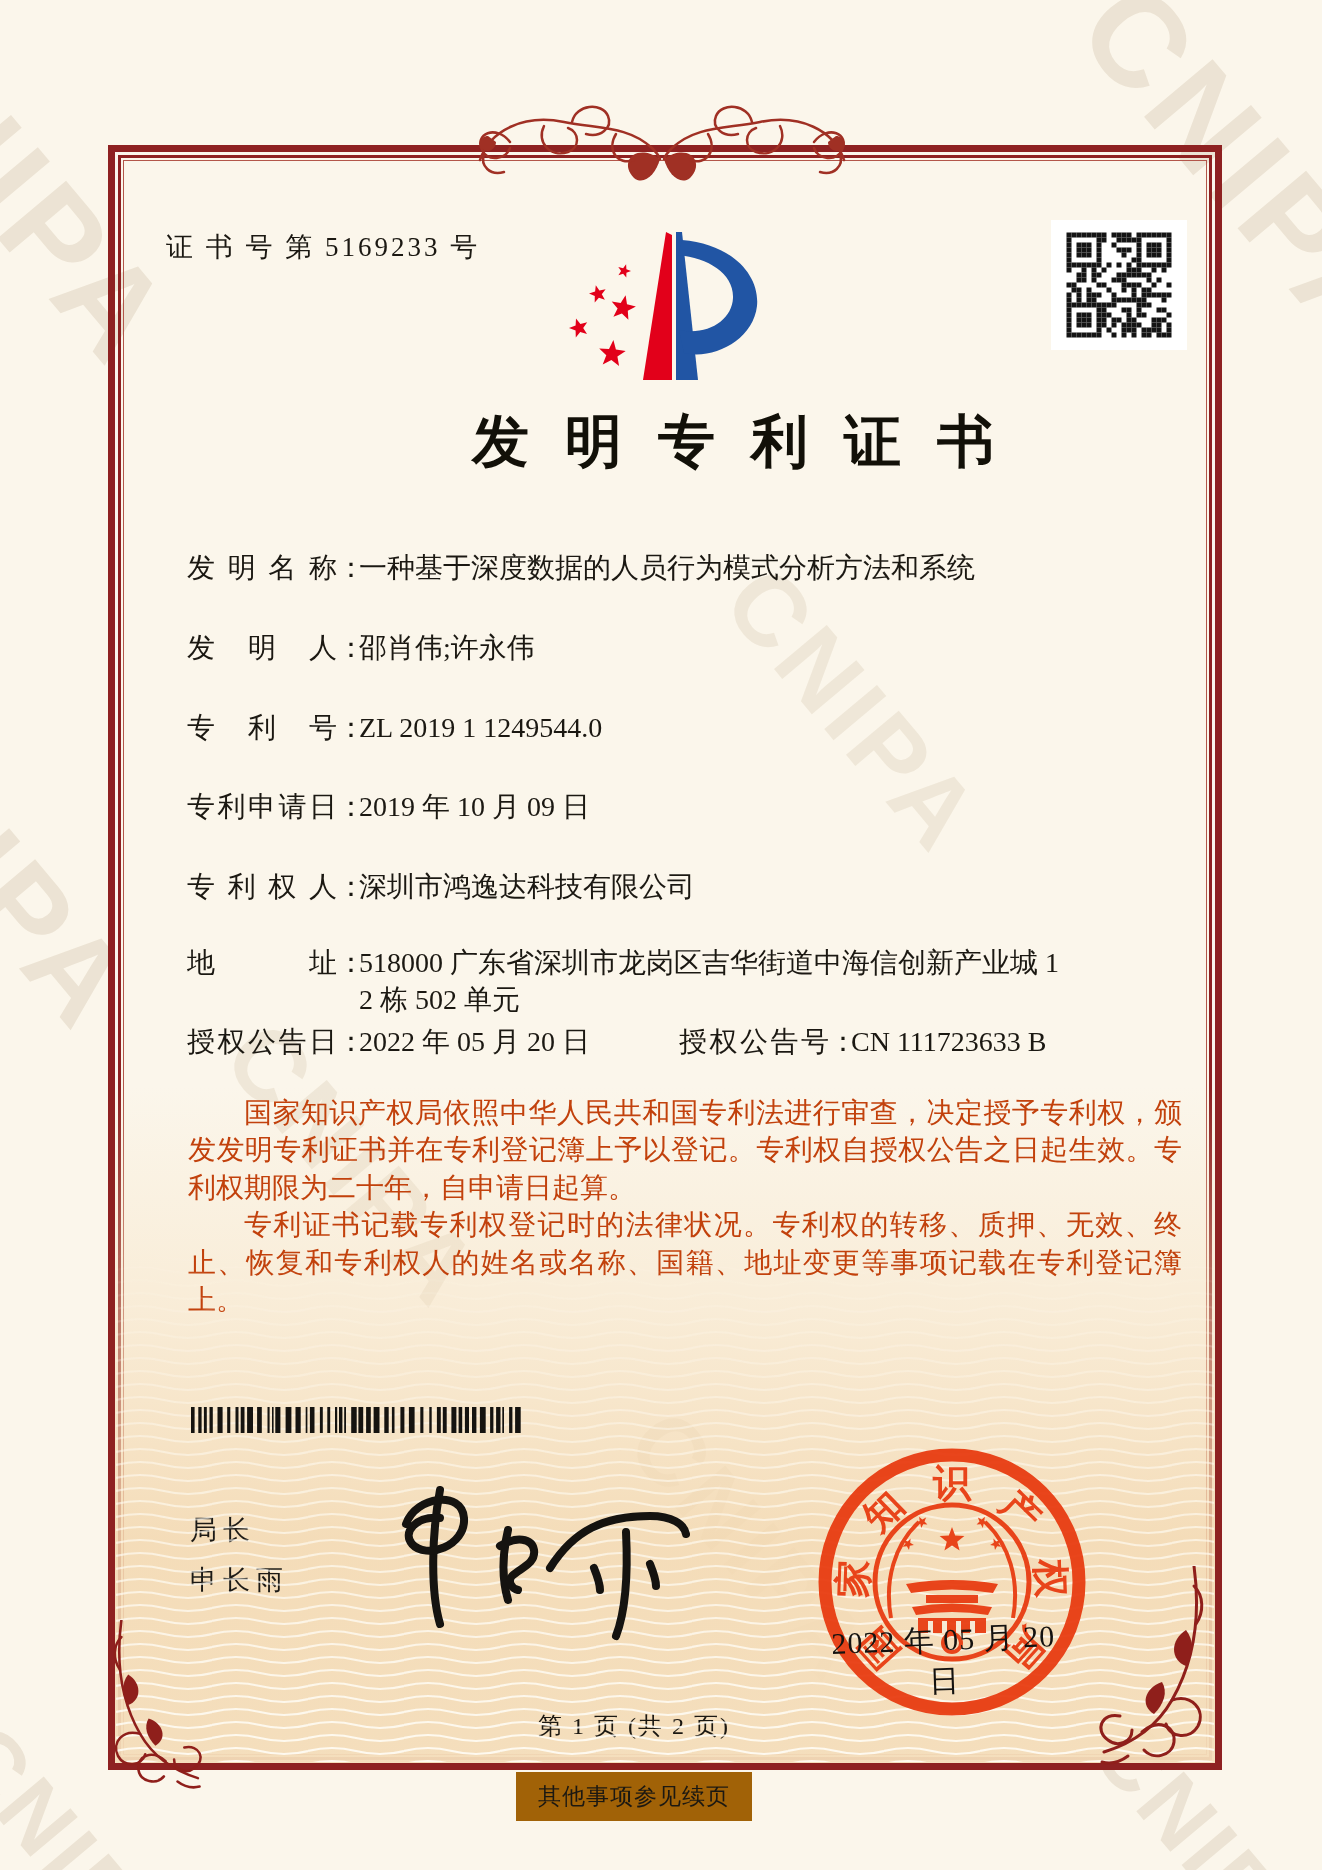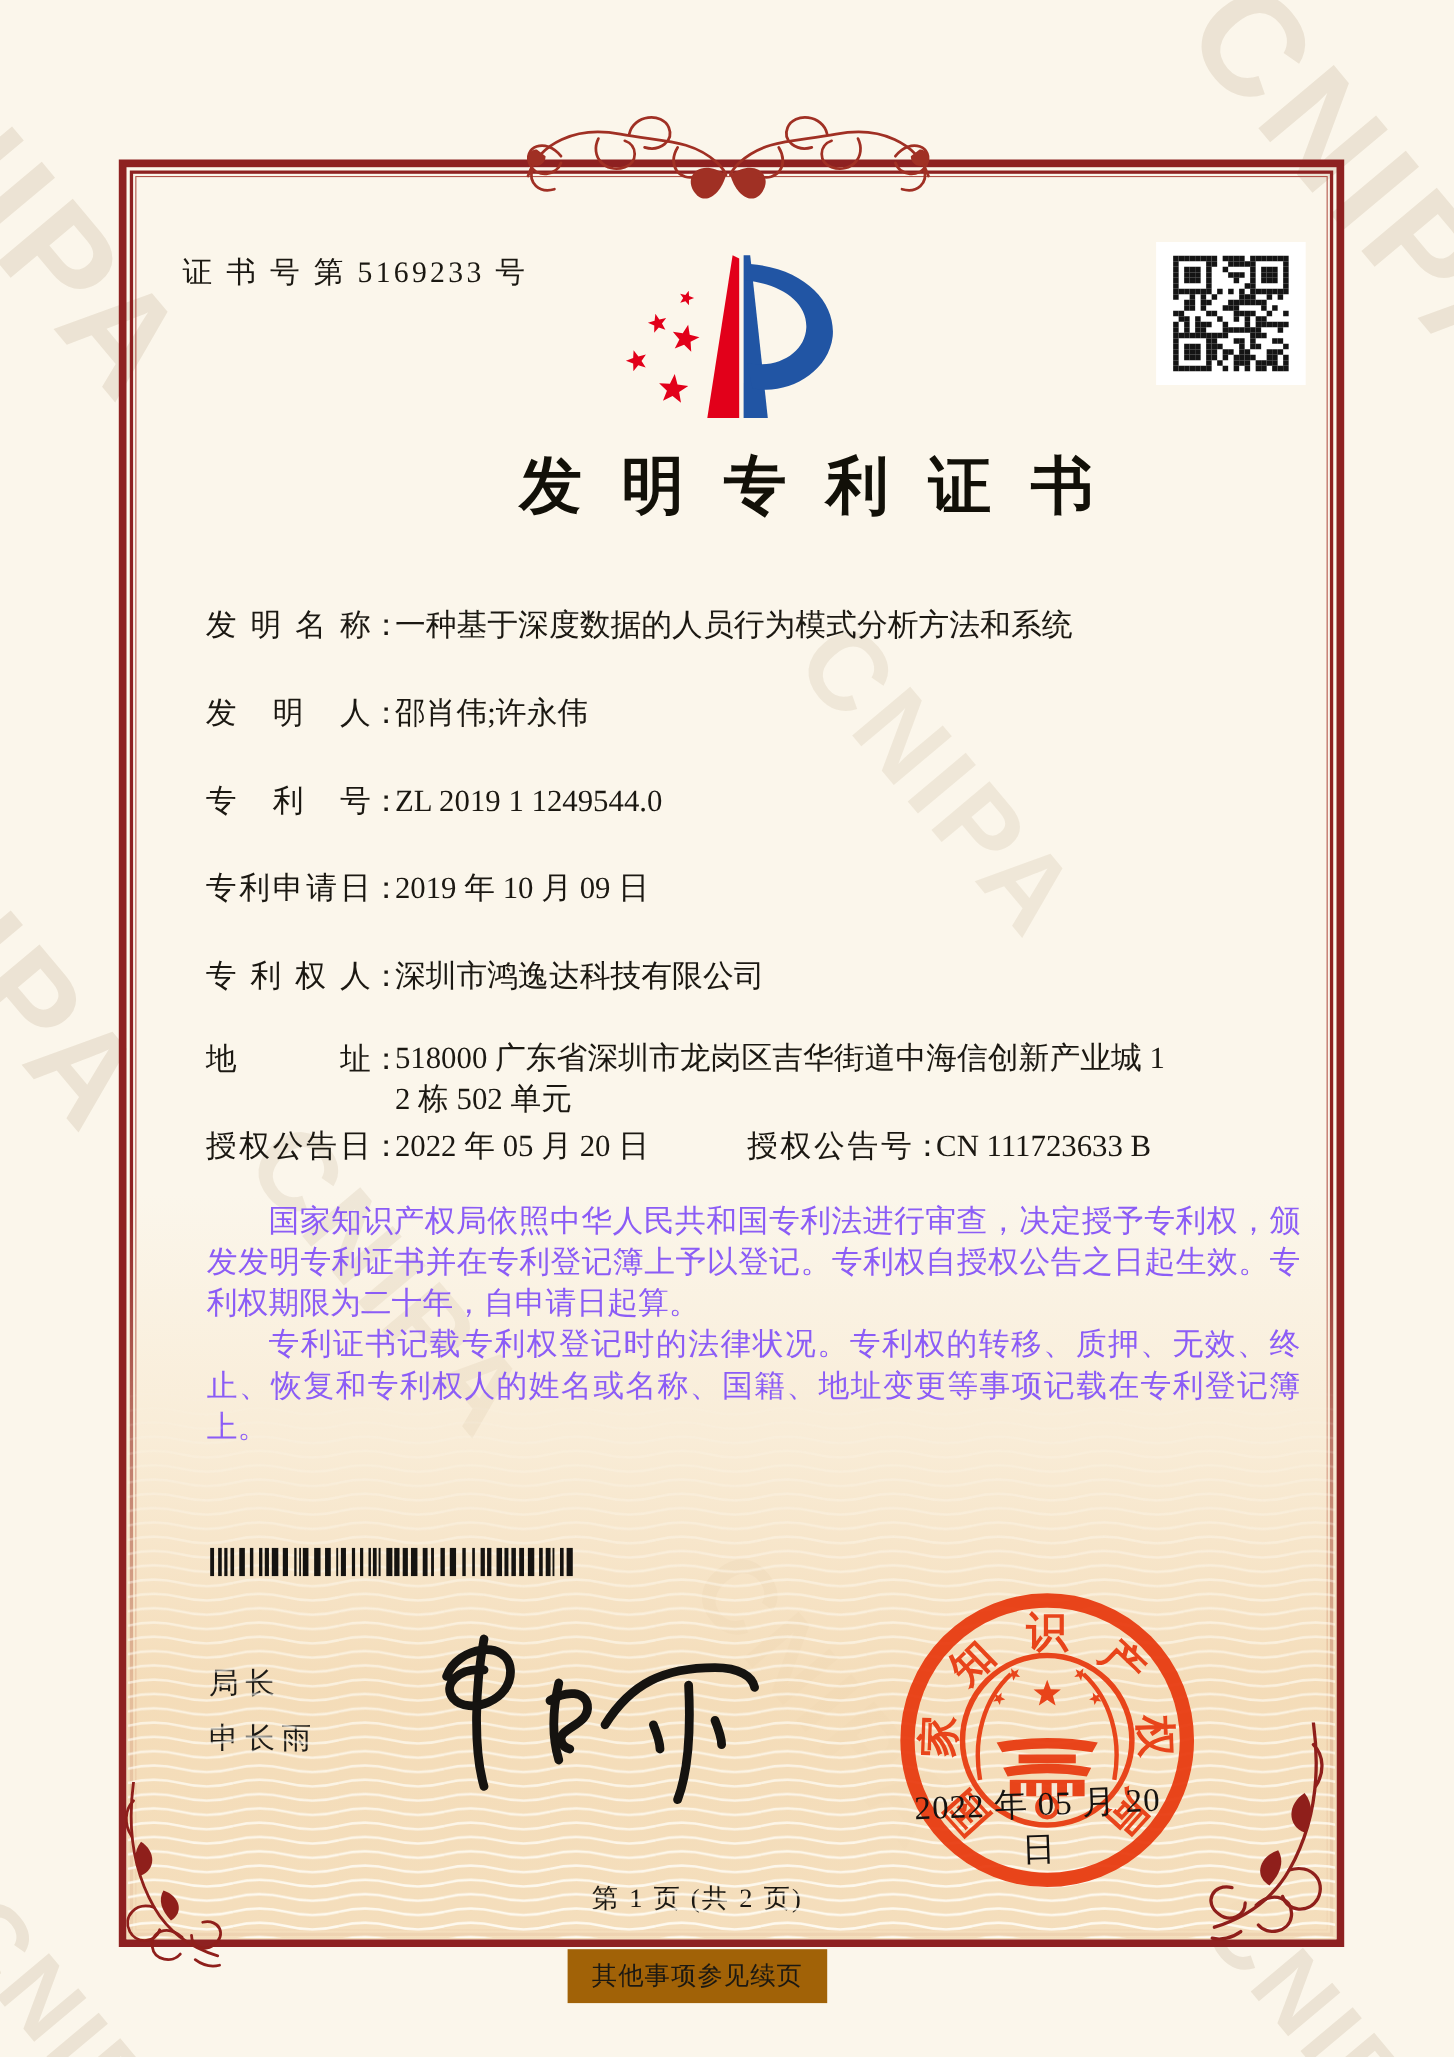--- a/index.html
+++ b/index.html
@@ -20,21 +20,21 @@
   
   .certno{left:166px;top:229px;font-size:27px;letter-spacing:3px;}
   .title{left:108px;top:404px;width:1286px;text-align:center;font-size:57px;letter-spacing:36px;
          font-weight:600;color:#121008;}
   .frow{position:absolute;left:187px;font-size:28px;white-space:nowrap;}
   .flabel{display:inline-block;width:150px;text-align:justify;text-align-last:justify;}
   .fcolon{display:inline-block;width:20px;}
   .fvalue{margin-left:2px;}
   .addrval{display:inline-block;vertical-align:top;width:800px;line-height:37px;white-space:normal;}
   .pair2{position:absolute;left:492px;top:0;}
-  .paras{left:188px;top:1094px;width:994px;font-size:28px;line-height:37.4px;text-align:justify;color:#8b5cf6;font-family:Liberation Mono, monospace;}
+  .paras{left:188px;top:1094px;width:994px;font-size:28px;line-height:37.4px;text-align:justify;color:#c2410c;}
   .paras p{margin:0;text-indent:2em;}
   .sig-label{left:190px;font-size:27px;letter-spacing:6px;
      font-family:"Liberation Sans","DejaVu Sans",sans-serif;font-weight:500;color:#1c1a16;}
   .seal-date{left:824px;top:1620px;width:240px;text-align:center;font-size:30px;letter-spacing:1px;
      color:#141210;transform:rotate(-2deg);z-index:6;}
   .pageinfo{left:108px;top:1710px;width:1052px;text-align:center;font-size:24px;letter-spacing:2px;}
   .note{left:516px;top:1772px;width:236px;height:49px;background:#a16207;
         display:flex;align-items:center;justify-content:center;font-size:23px;letter-spacing:1px;z-index:3;}
   .qrbox{left:1051px;top:220px;width:136px;height:130px;background:#ffffff;
          display:flex;align-items:center;justify-content:center;}

